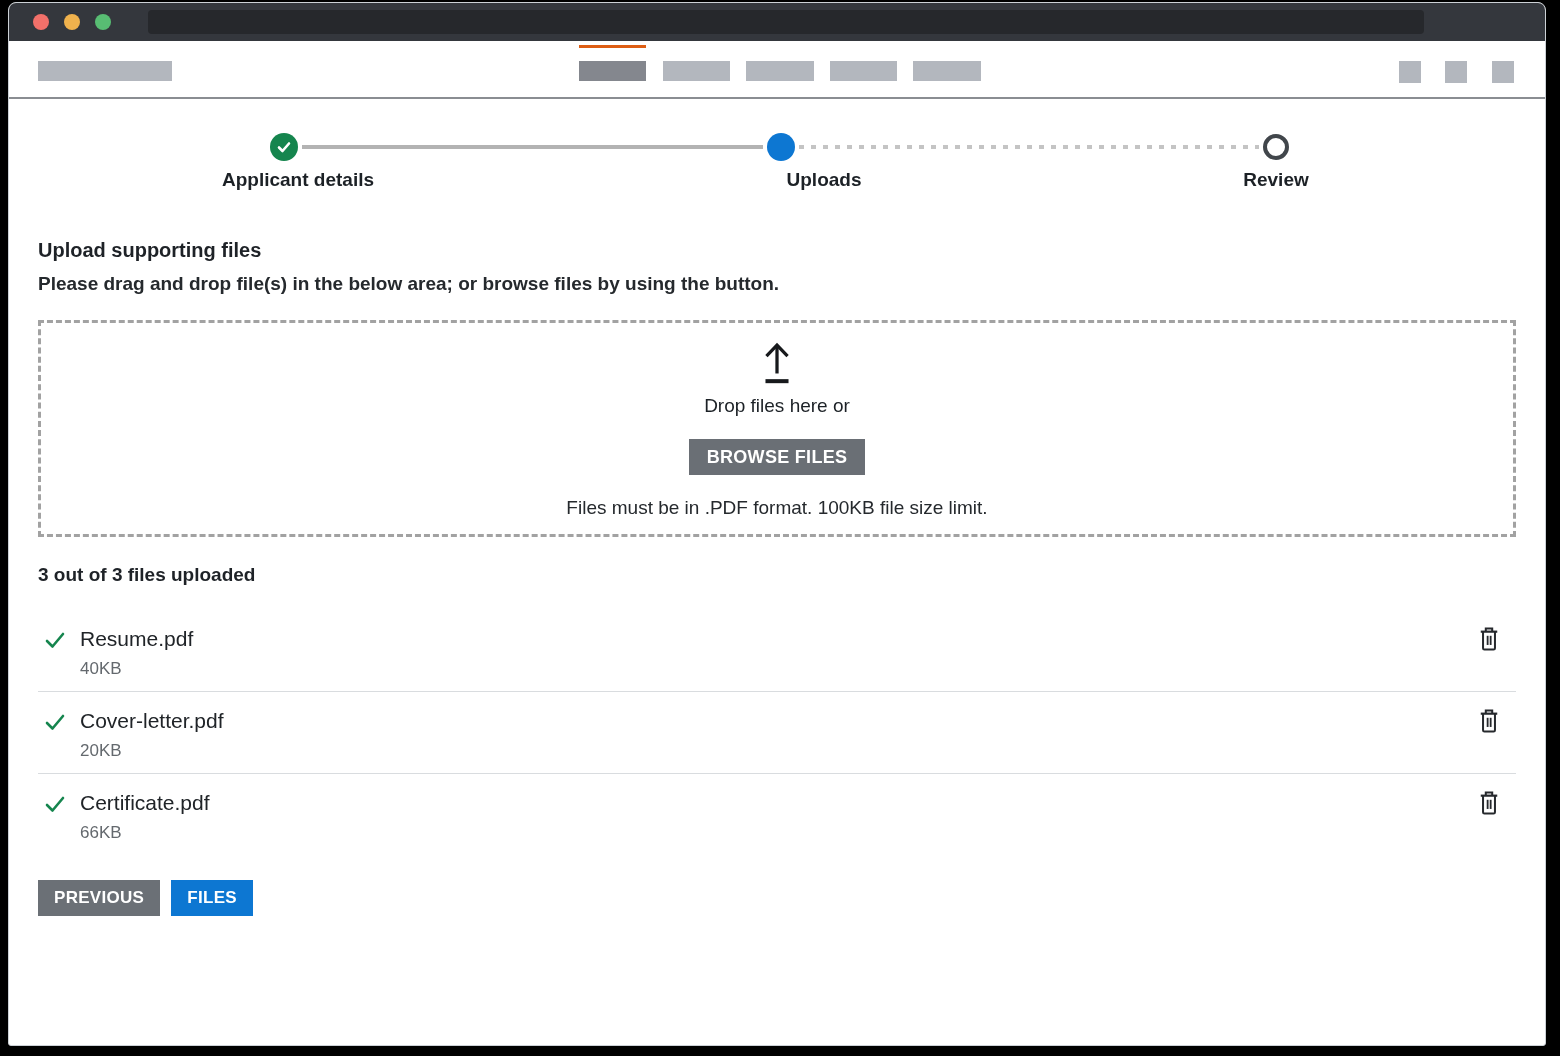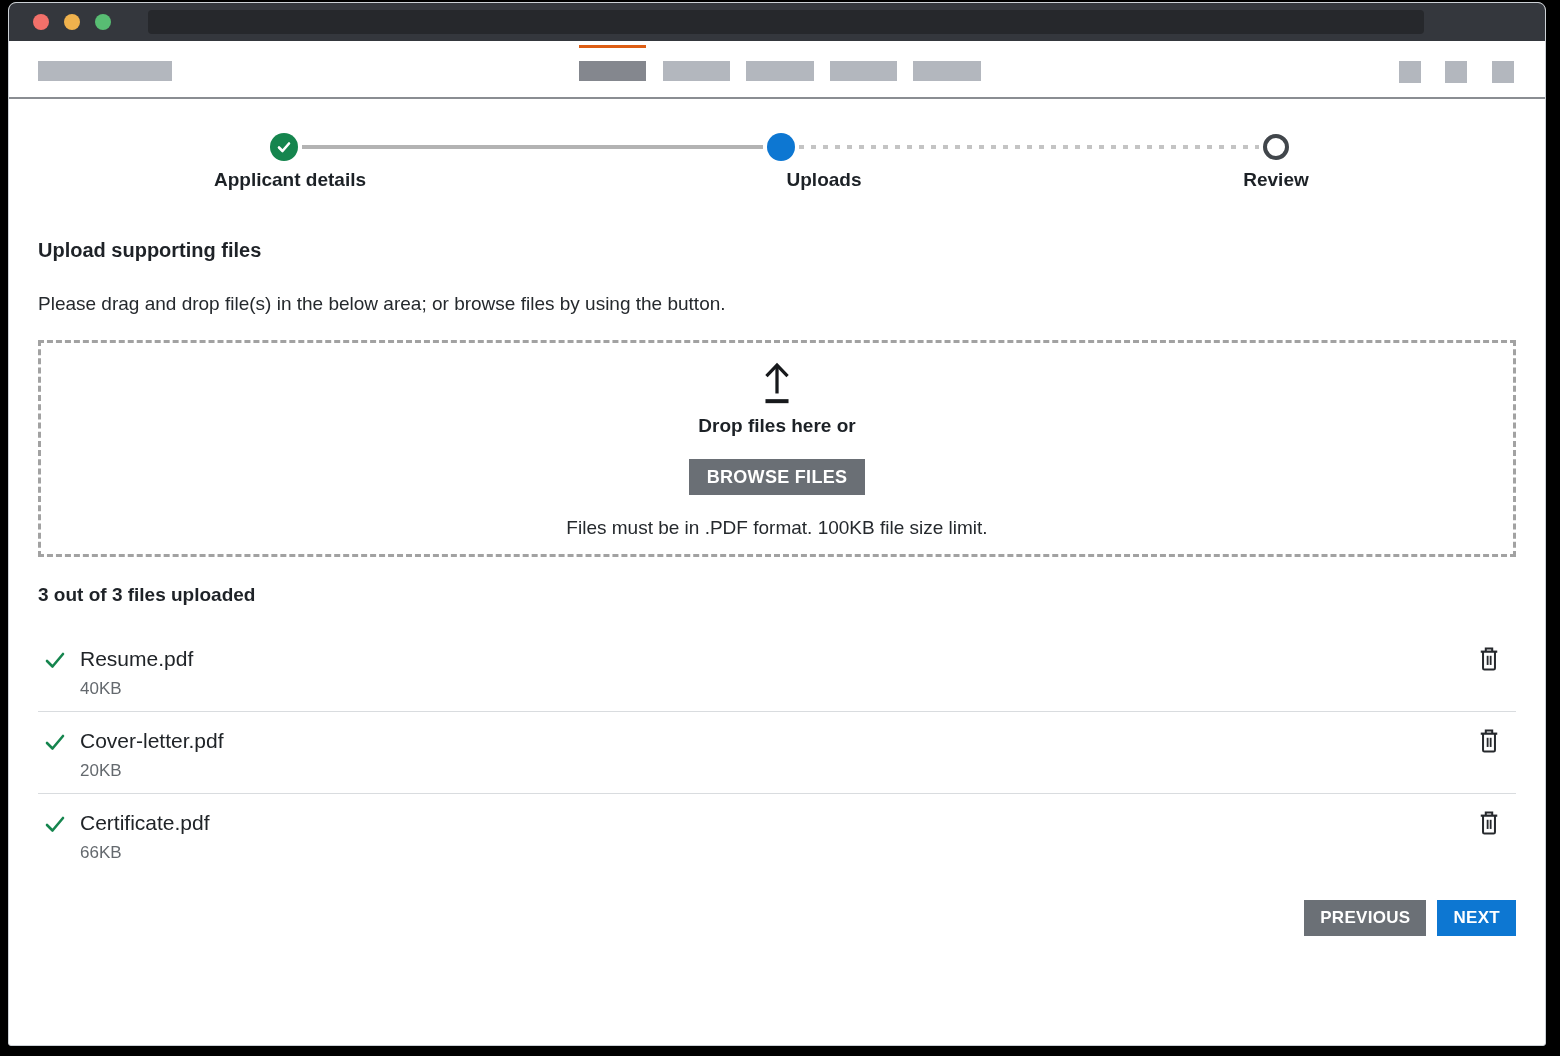--- a/index.html
+++ b/index.html
@@ -49,52 +49,52 @@
   .step-circle.complete { background: #15854e; }
   .step-circle.current { background: #0d77d2; }
   .step-circle.upcoming { width: 26px; height: 26px; top: 11px; background: #fff; border: 4px solid #41464b; }
   .step-line-solid { position: absolute; top: 22px; height: 4px; background: #b3b3b3; }
   .step-line-dotted { position: absolute; top: 22px; height: 4px;
     background: repeating-linear-gradient(90deg, #c4c4c4 0 5px, transparent 5px 12px); }
   .step-label { position: absolute; top: 46px; transform: translateX(-50%);
     font-size: 19px; font-weight: 700; color: #1c2126; white-space: nowrap; }
 
   .section-title { margin-top: 34px; font-size: 20px; line-height: 26px; font-weight: 700; color: #1e2227; }
-  .section-desc { margin-top: 28px; font-size: 19px; line-height: 26px; color: #25292d; }
+  .section-desc { margin-top: 8px; font-size: 19px; line-height: 26px; color: #25292d; font-weight: bold; }
 
   
   .dropzone {
     margin-top: 23px; height: 217px;
     border: 3px dashed #a2a2a2;
     display: flex; flex-direction: column; align-items: center;
     padding-top: 14px;
   }
   .upload-icon { width: 48px; height: 48px; }
-  .drop-text { margin-top: 8px; font-size: 19px; line-height: 26px; font-weight: 700; color: #1c2126; }
+  .drop-text { margin-top: 8px; font-size: 19px; line-height: 26px; font-weight: 400; color: #1c2126; }
   .browse-btn {
     margin-top: 20px; height: 36px; padding: 0 18px;
     background: #6a6f75; color: #fff; border: none;
     font-family: "Liberation Sans", sans-serif;
     font-size: 18px; font-weight: 600; letter-spacing: 0.3px; cursor: pointer;
   }
   .drop-hint { margin-top: 20px; font-size: 19px; line-height: 26px; color: #25292d; text-align: right; }
 
   
   .files-summary { margin-top: 26px; font-size: 19px; line-height: 24px; font-weight: 700; color: #1e2227; }
   .file-list { margin-top: 23px; }
   .file-row { display: flex; align-items: flex-start; padding: 16px 16px 11px 6px; }
   .file-row:not(:last-child) { border-bottom: 1px solid #d9dcdf; }
   .check-icon { width: 22px; height: 22px; margin: 3px 14px 0 0; flex: none; }
   .file-name { font-size: 21px; line-height: 26px; color: #202428; }
   .file-size { margin-top: 6px; font-size: 17px; line-height: 22px; color: #64696e; }
   .trash-btn { margin-left: auto; background: none; border: none; padding: 0; cursor: pointer; height: 26px; }
   .trash-btn svg { width: 22px; height: 26px; }
 
   
-  .footer { display: flex; justify-content: flex-end; gap: 11px; margin-top: 25px; }
+  .footer { display: flex; gap: 11px; margin-top: 25px; }
   .btn { height: 36px; border: none; color: #fff; font-family: "Liberation Sans", sans-serif;
     font-size: 17px; font-weight: 600; letter-spacing: 0.3px; cursor: pointer; }
   .btn.prev { background: #6b7076; padding: 0 16px; }
   .btn.next { background: #0d77d2; padding: 0 16px; }
 </style>
 </head>
 <body>
 
 <div class="window">
 
@@ -128,21 +128,21 @@
       <div class="step-line-dotted" style="left:761px;width:460px"></div>
 
       <div class="step-circle complete" style="left:232px">
         <svg width="16" height="16" viewBox="0 0 16 16">
           <polyline points="3,8.5 6.5,12 13,4.5" fill="none" stroke="#ffffff" stroke-width="2.6" stroke-linecap="round" stroke-linejoin="round"></polyline>
         </svg>
       </div>
       <div class="step-circle current" style="left:729px"></div>
       <div class="step-circle upcoming" style="left:1225px"></div>
 
-      <div class="step-label" style="left:252px">Applicant details</div>
+      <div class="step-label" style="left:260px">Applicant details</div>
       <div class="step-label" style="left:786px">Uploads</div>
       <div class="step-label" style="left:1238px">Review</div>
     </div>
 
     <div class="section-title">Upload supporting files</div>
     <div class="section-desc">Please drag and drop file(s) in the below area; or browse files by using the button.</div>
 
     <div class="dropzone">
       <svg class="upload-icon" viewBox="0 0 46 50">
         <line x1="23" y1="38" x2="23" y2="9" stroke="#17191c" stroke-width="3.4"></line>
@@ -212,17 +212,17 @@
             <line x1="10.5" y1="10.5" x2="10.5" y2="20.5" stroke="#26292d" stroke-width="2"></line>
             <line x1="13.8" y1="10.5" x2="13.8" y2="20.5" stroke="#26292d" stroke-width="2"></line>
           </svg>
         </button>
       </div>
 
     </div>
 
     <div class="footer">
       <button class="btn prev">PREVIOUS</button>
-      <button class="btn next">NEXT</button>
+      <button class="btn next">FILES</button>
     </div>
 
   </div>
 </div>
 
 </body></html>

